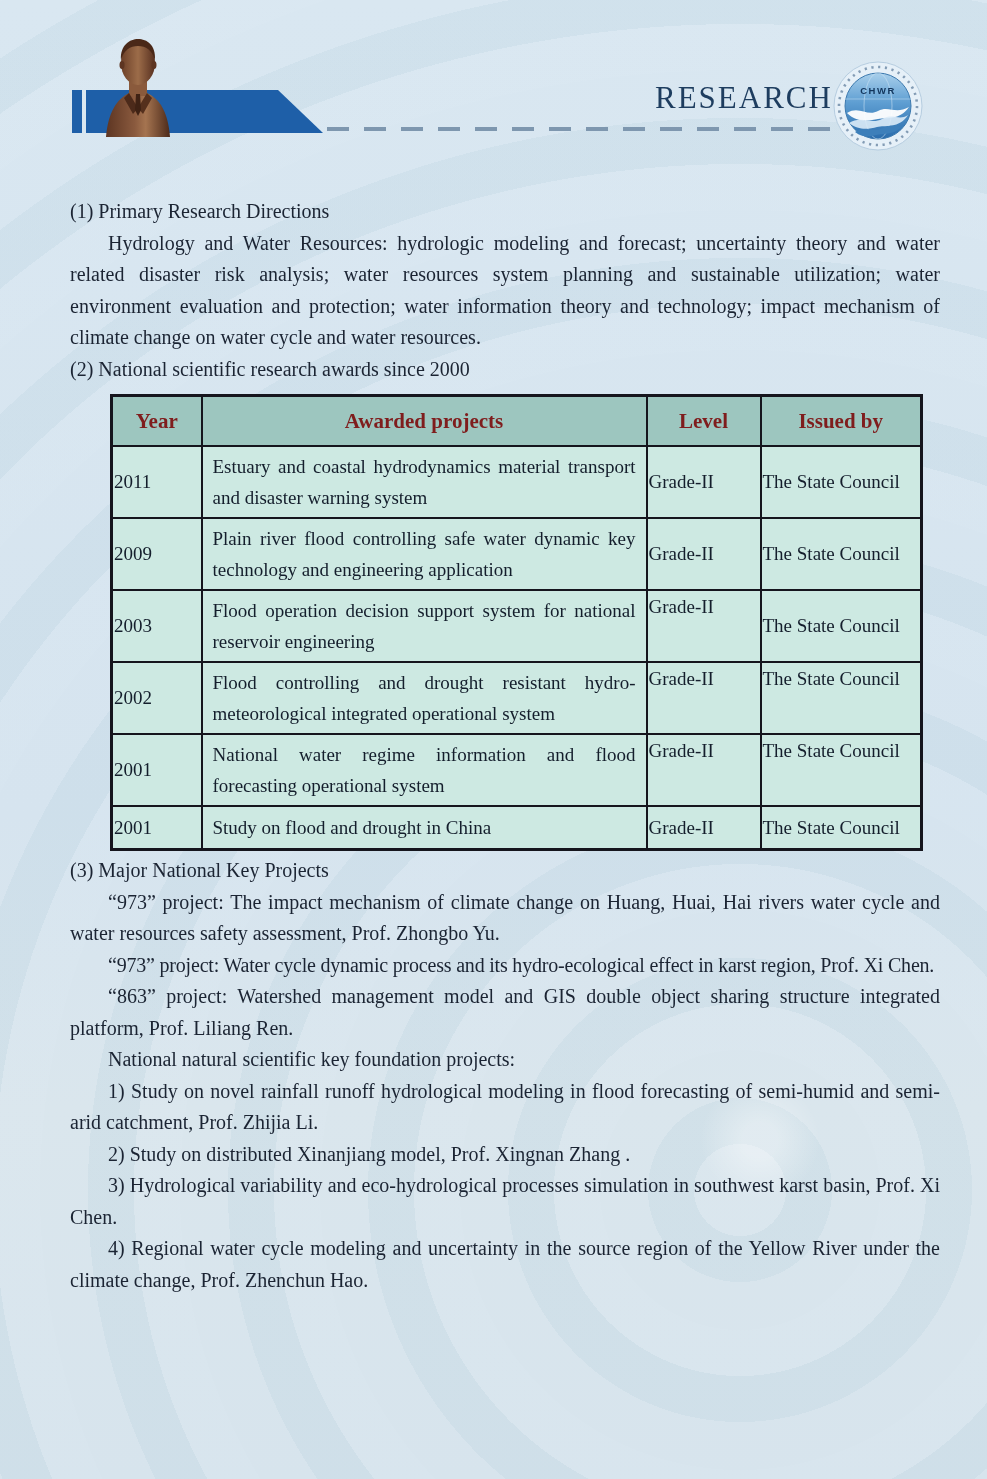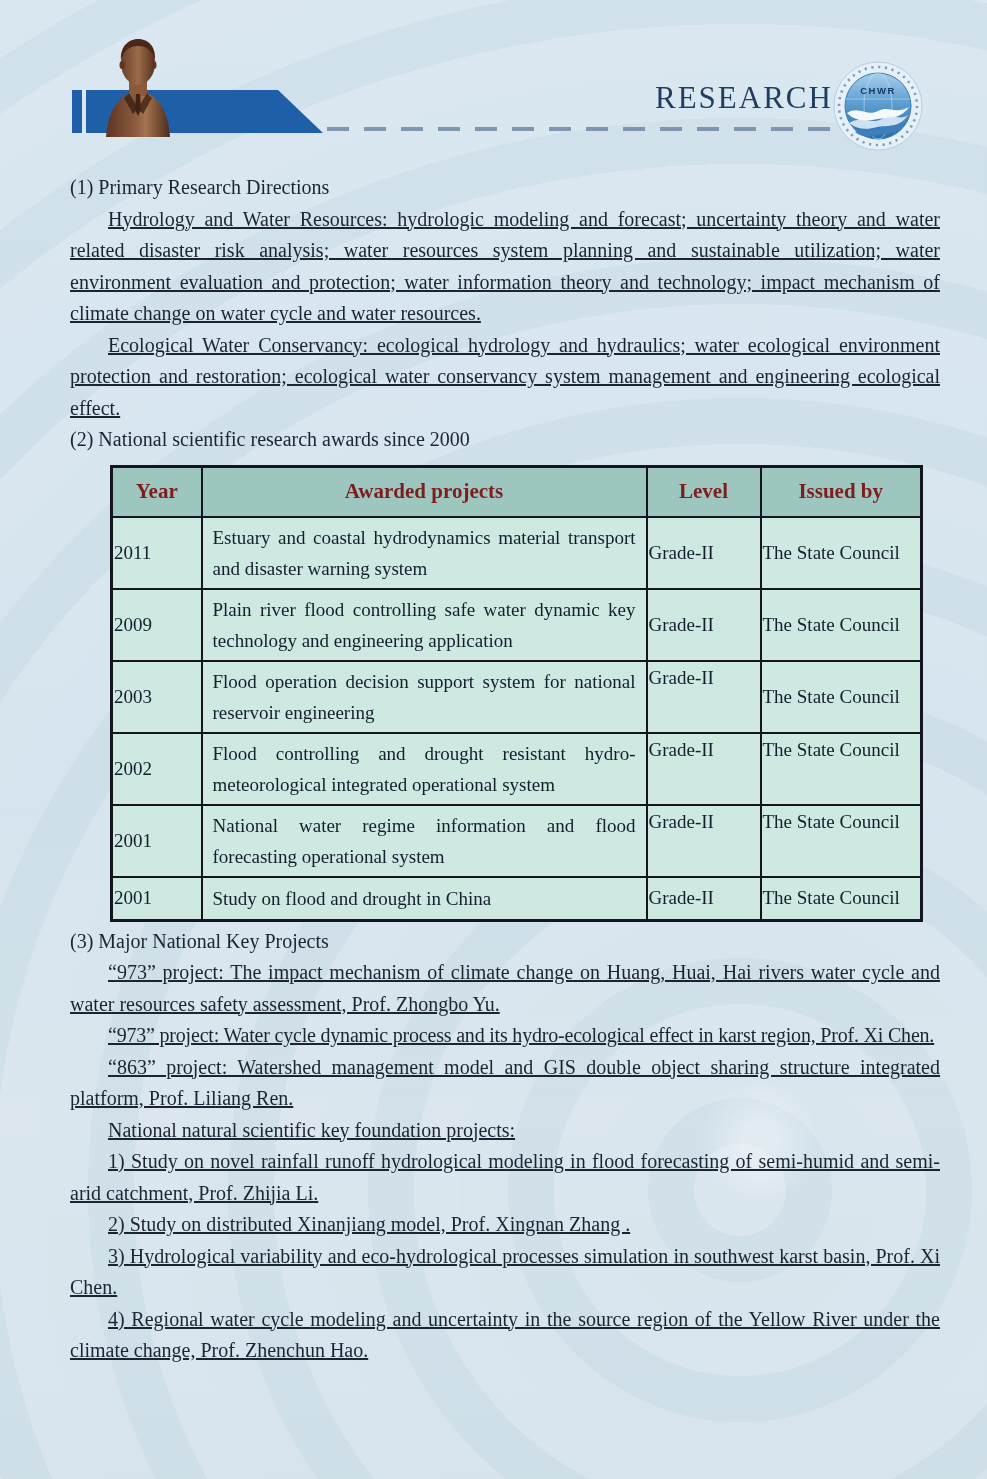--- a/index.html
+++ b/index.html
@@ -33,28 +33,28 @@
     background:repeating-linear-gradient(90deg,#7e97af 0 22px,transparent 22px 37px);
   }
   .hdr-title{
     position:absolute;left:655px;top:80px;width:180px;
     font-size:31px;letter-spacing:2px;color:#1e3d5f;
     font-family:"Liberation Serif","DejaVu Serif",serif;
   }
   .hdr-logo{position:absolute;left:833px;top:61px;width:90px;height:90px;}
   
   .content{
-    position:absolute;left:0;top:172px;width:987px;
+    position:absolute;left:0;top:196px;width:987px;
     padding:0 47px 0 70px;box-sizing:border-box;
   }
   .para{
     margin:0;font-size:20px;line-height:31.5px;
     text-align:justify;
   }
-  .para.indent{text-indent:38px;text-decoration:underline;}
+  .para.indent{text-indent:38px;}
   .para.condensed{font-size:20px;letter-spacing:-0.2px;}
   
   .awards-table{
     border-collapse:collapse;
     margin:9px 0 0 40px;
     width:810px;
     table-layout:fixed;
     font-size:19px;
     color:#141e2c;
   }
@@ -144,21 +144,20 @@
       <path d="M16,62 C28,54 38,64 49,58 C60,52 66,60 75,54 C66,68 52,64 44,66 C36,68 26,70 16,62 Z" fill="#dcebf7" opacity="0.9"></path>
       <path d="M22,71 C32,64 40,72 50,67 C60,62 66,68 71,63 C62,75 50,72 43,74 C36,76 30,77 22,71 Z" fill="#3d7fba"></path>
       <text x="45" y="33" text-anchor="middle" font-size="9.5" font-weight="bold" font-family="Liberation Sans, sans-serif" fill="#12355c" letter-spacing="1.5">CHWR</text>
     </svg>
   </div>
 
   <div class="content">
 
     <p class="para">(1) Primary Research Directions</p>
     <p class="para indent">Hydrology and Water Resources: hydrologic modeling and forecast; uncertainty theory and water related disaster risk analysis; water resources system planning and sustainable utilization; water environment evaluation and protection; water information theory and technology; impact mechanism of climate change on water cycle and water resources.</p>
-    <p class="para indent">Ecological Water Conservancy: ecological hydrology and hydraulics; water ecological environment protection and restoration; ecological water conservancy system management and engineering ecological effect.</p>
     <p class="para">(2) National scientific research awards since 2000</p>
 
     <table class="awards-table">
       <colgroup>
         <col style="width:90px">
           <col style="width:445px">
           <col style="width:114px">
           <col style="width:161px">
       </colgroup>
       <thead>

